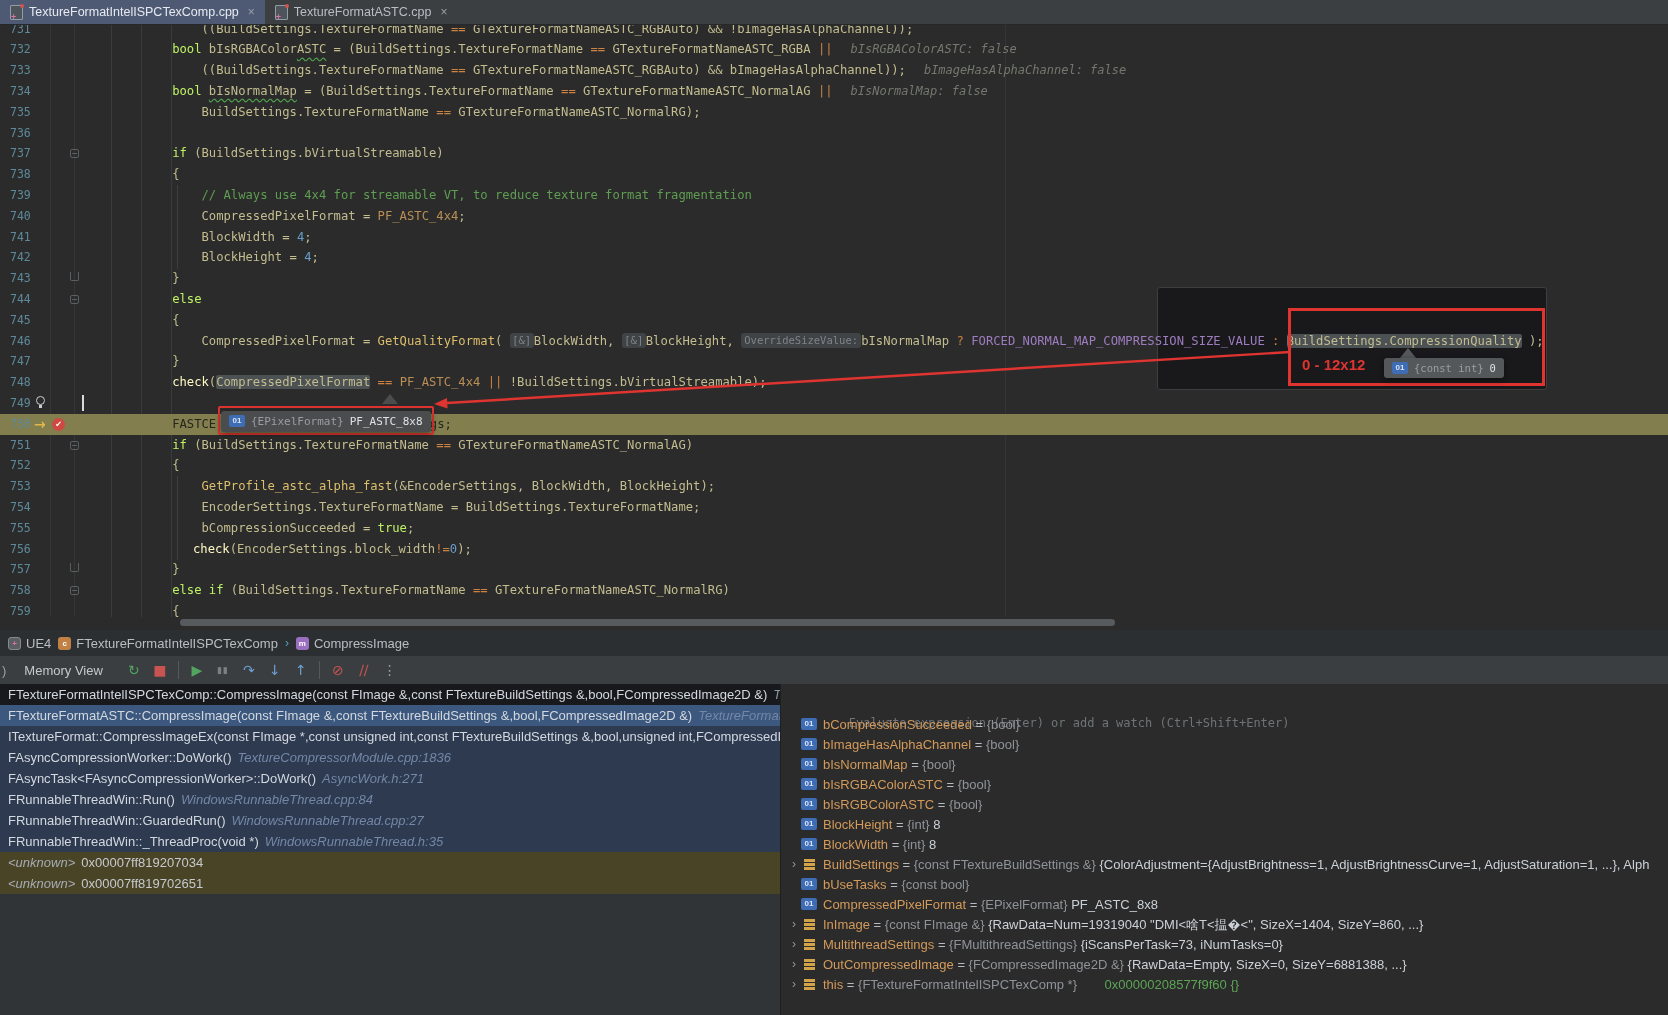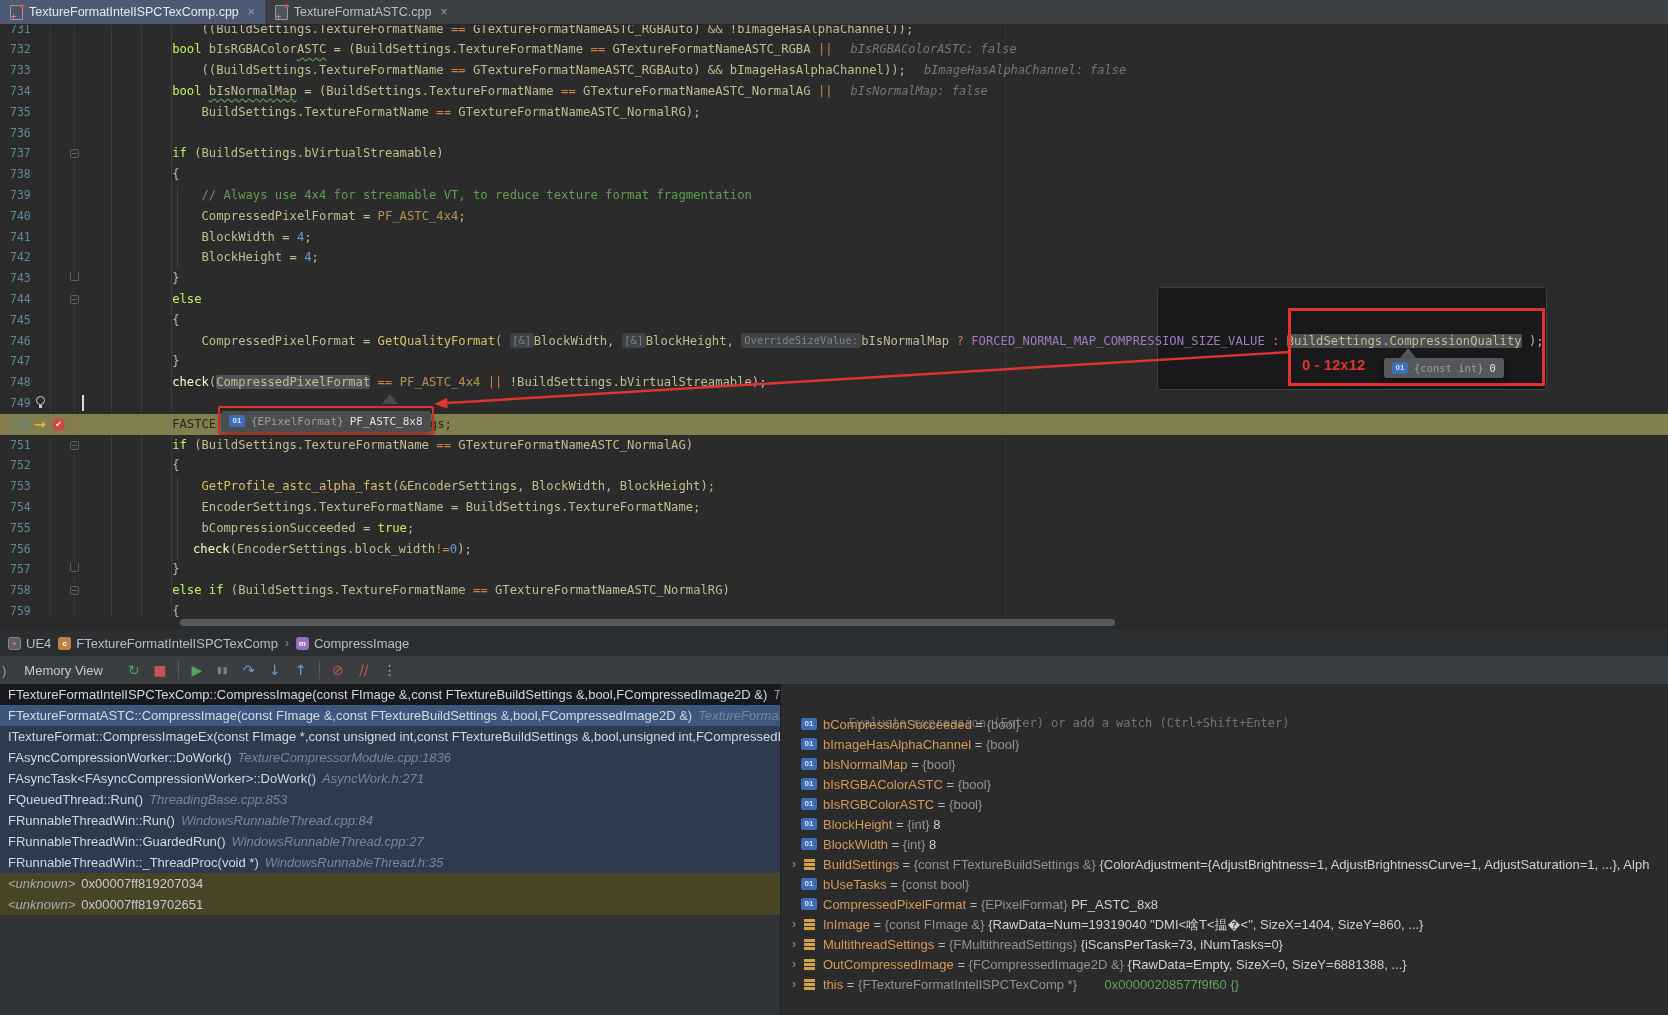--- a/index.html
+++ b/index.html
@@ -247,21 +247,20 @@
       </span>
   </div>
 
   <div id="bottom">
     <div id="stack">
         <div class="frame top"><span class="fn">FTextureFormatIntelISPCTexComp::CompressImage(const FImage &amp;,const FTextureBuildSettings &amp;,bool,FCompressedImage2D &amp;)</span><span class="loc">Textur</span></div>
         <div class="frame selected"><span class="fn">FTextureFormatASTC::CompressImage(const FImage &amp;,const FTextureBuildSettings &amp;,bool,FCompressedImage2D &amp;)</span><span class="loc">TextureFormatASTC</span></div>
         <div class="frame normal"><span class="fn">ITextureFormat::CompressImageEx(const FImage *,const unsigned int,const FTextureBuildSettings &amp;,bool,unsigned int,FCompressedImag</span></div>
         <div class="frame normal"><span class="fn">FAsyncCompressionWorker::DoWork()</span><span class="loc">TextureCompressorModule.cpp:1836</span></div>
         <div class="frame normal"><span class="fn">FAsyncTask&lt;FAsyncCompressionWorker&gt;::DoWork()</span><span class="loc">AsyncWork.h:271</span></div>
-        <div class="frame normal"><span class="fn">FQueuedThread::Run()</span><span class="loc">ThreadingBase.cpp:853</span></div>
         <div class="frame normal"><span class="fn">FRunnableThreadWin::Run()</span><span class="loc">WindowsRunnableThread.cpp:84</span></div>
         <div class="frame normal"><span class="fn">FRunnableThreadWin::GuardedRun()</span><span class="loc">WindowsRunnableThread.cpp:27</span></div>
         <div class="frame normal"><span class="fn">FRunnableThreadWin::_ThreadProc(void *)</span><span class="loc">WindowsRunnableThread.h:35</span></div>
         <div class="frame unknown"><span class="fn">&lt;unknown&gt;</span><span class="loc">0x00007ff819207034</span></div>
         <div class="frame unknown"><span class="fn">&lt;unknown&gt;</span><span class="loc">0x00007ff819702651</span></div>
       </div>
     <div id="rightpanel">
       <div id="eval">
         <span>Evaluate expression (Enter) or add a watch (Ctrl+Shift+Enter)</span>
       </div>

